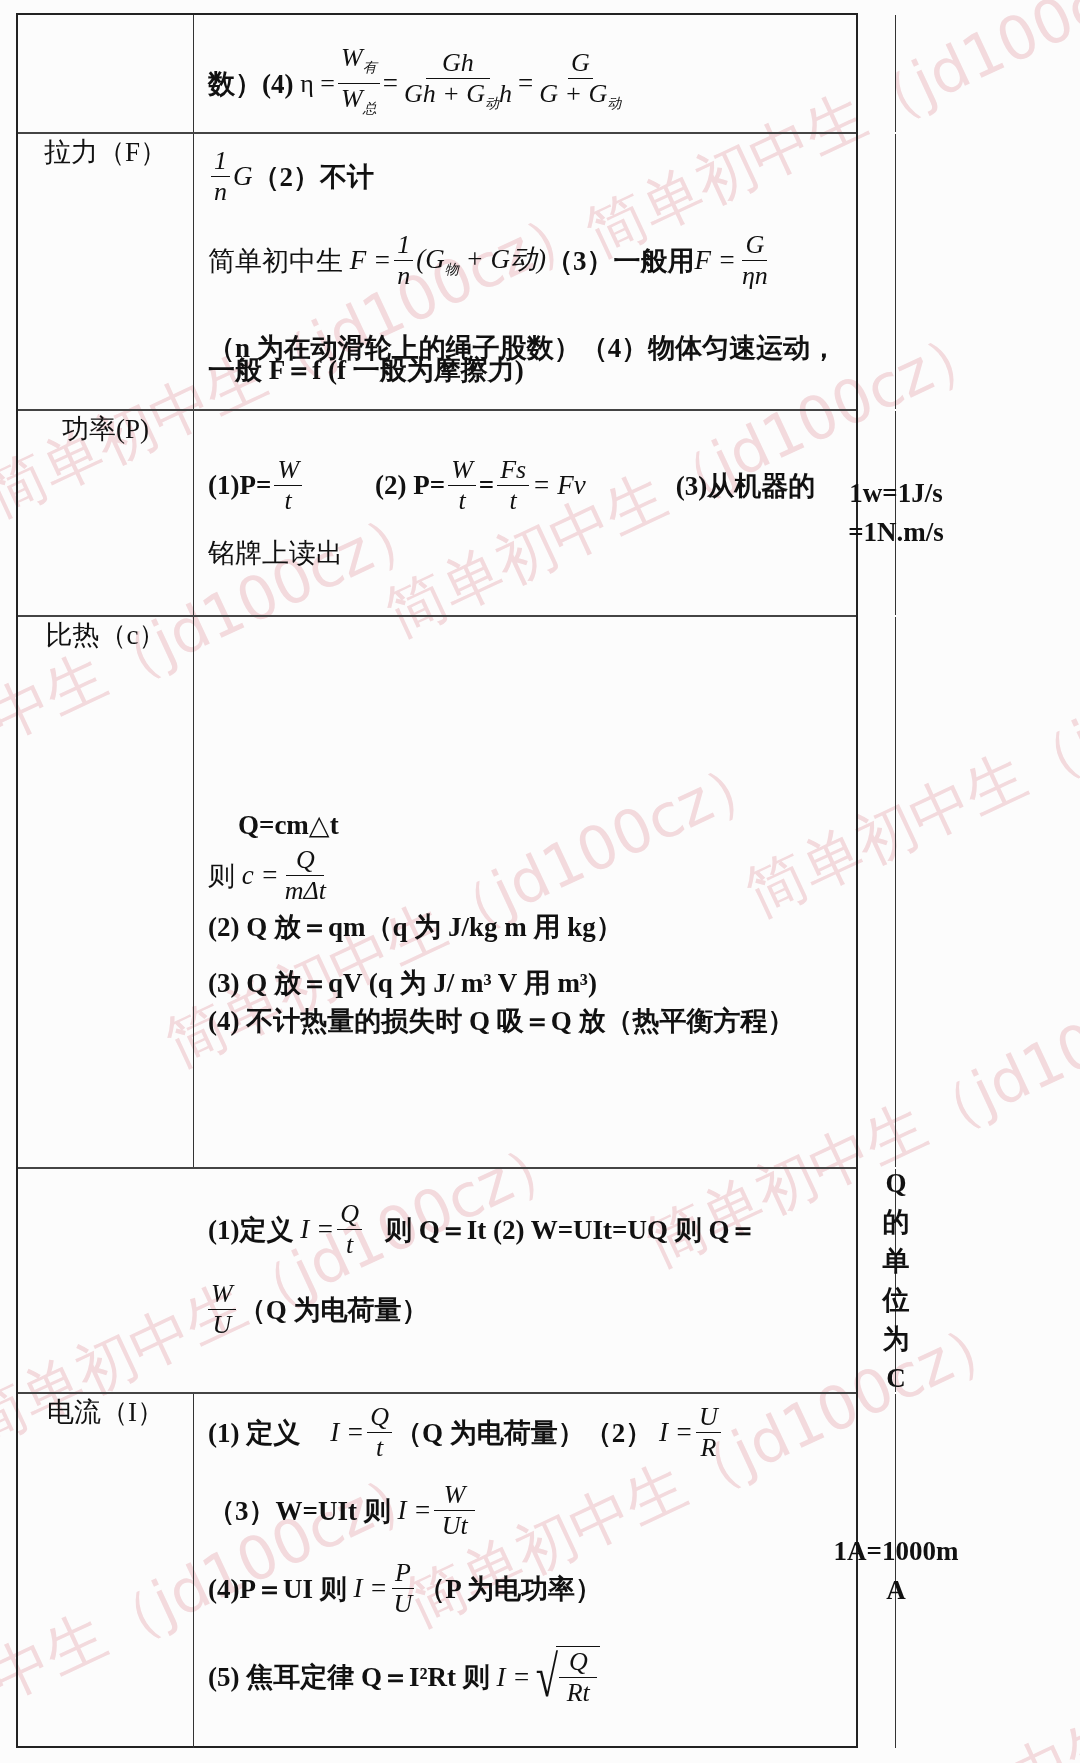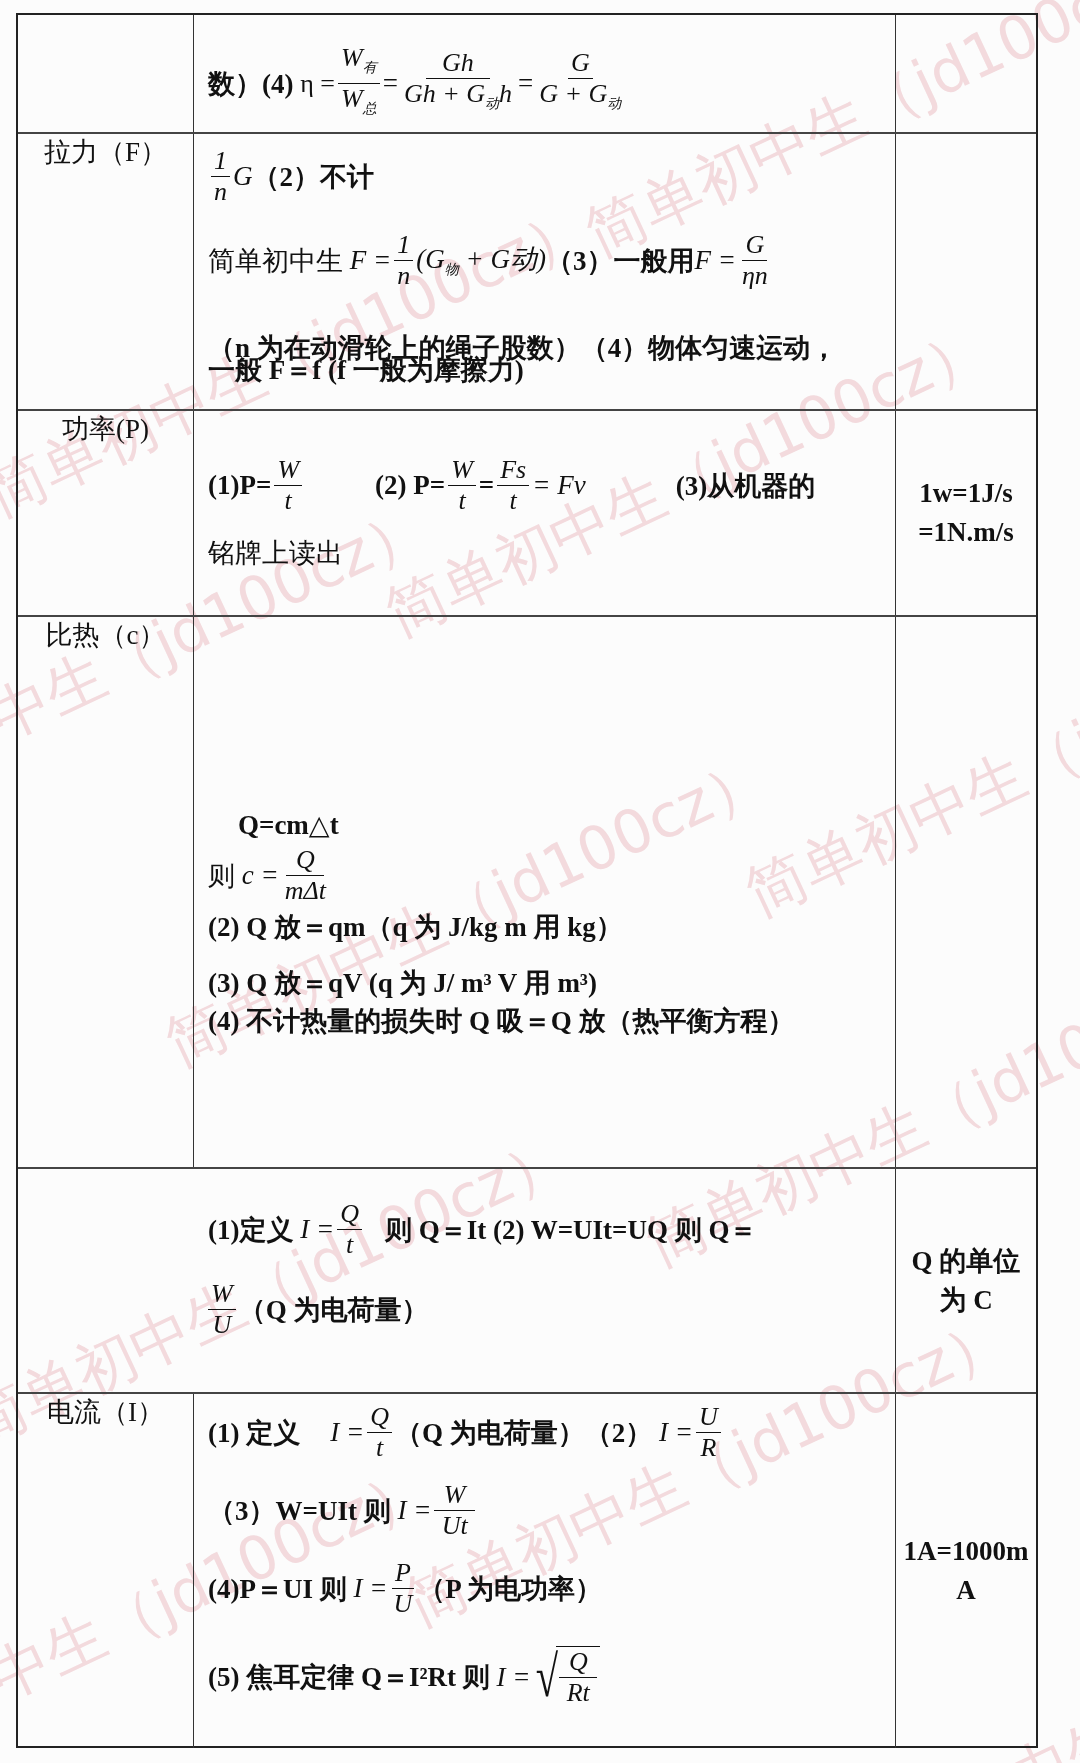--- a/index.html
+++ b/index.html
@@ -1,20 +1,20 @@
 <!DOCTYPE html>
 <html><head>
 <meta charset="utf-8">
 <style>
   html, body { margin:0; padding:0; }
   body {
     width:1080px; height:1763px; background:#fcfcfc; position:relative; overflow:hidden;
     font-family:"Liberation Serif","DejaVu Serif",serif; color:#111;
   }
-  .tbl { position:absolute; left:16px; top:13px; width:1022px; height:1735px;
+  .tbl { position:absolute; left:16px; top:13px; width:842px; height:1735px;
          border:2px solid #222; box-sizing:border-box; }
   .row { position:absolute; left:0; width:100%; border-bottom:2px solid #444; box-sizing:border-box; }
   .row.last { border-bottom:none; }
   .c1, .c2, .c3 { position:absolute; top:0; bottom:0; box-sizing:border-box; }
   .c1 { left:0; width:176px; border-right:1.5px solid #333; display:flex; justify-content:center; font-size:27px; }
   .c2 { left:176px; width:702px; border-right:1.5px solid #333; font-size:27px; padding-left:14px; }
   .c3 { left:878px; right:0; display:flex; align-items:center; justify-content:center; text-align:center; font-size:27px; font-weight:bold; line-height:39px; }
   .line { position:absolute; left:14px; white-space:nowrap; display:flex; align-items:center; }
   .b { font-weight:bold; }
   .i { font-style:italic; }

